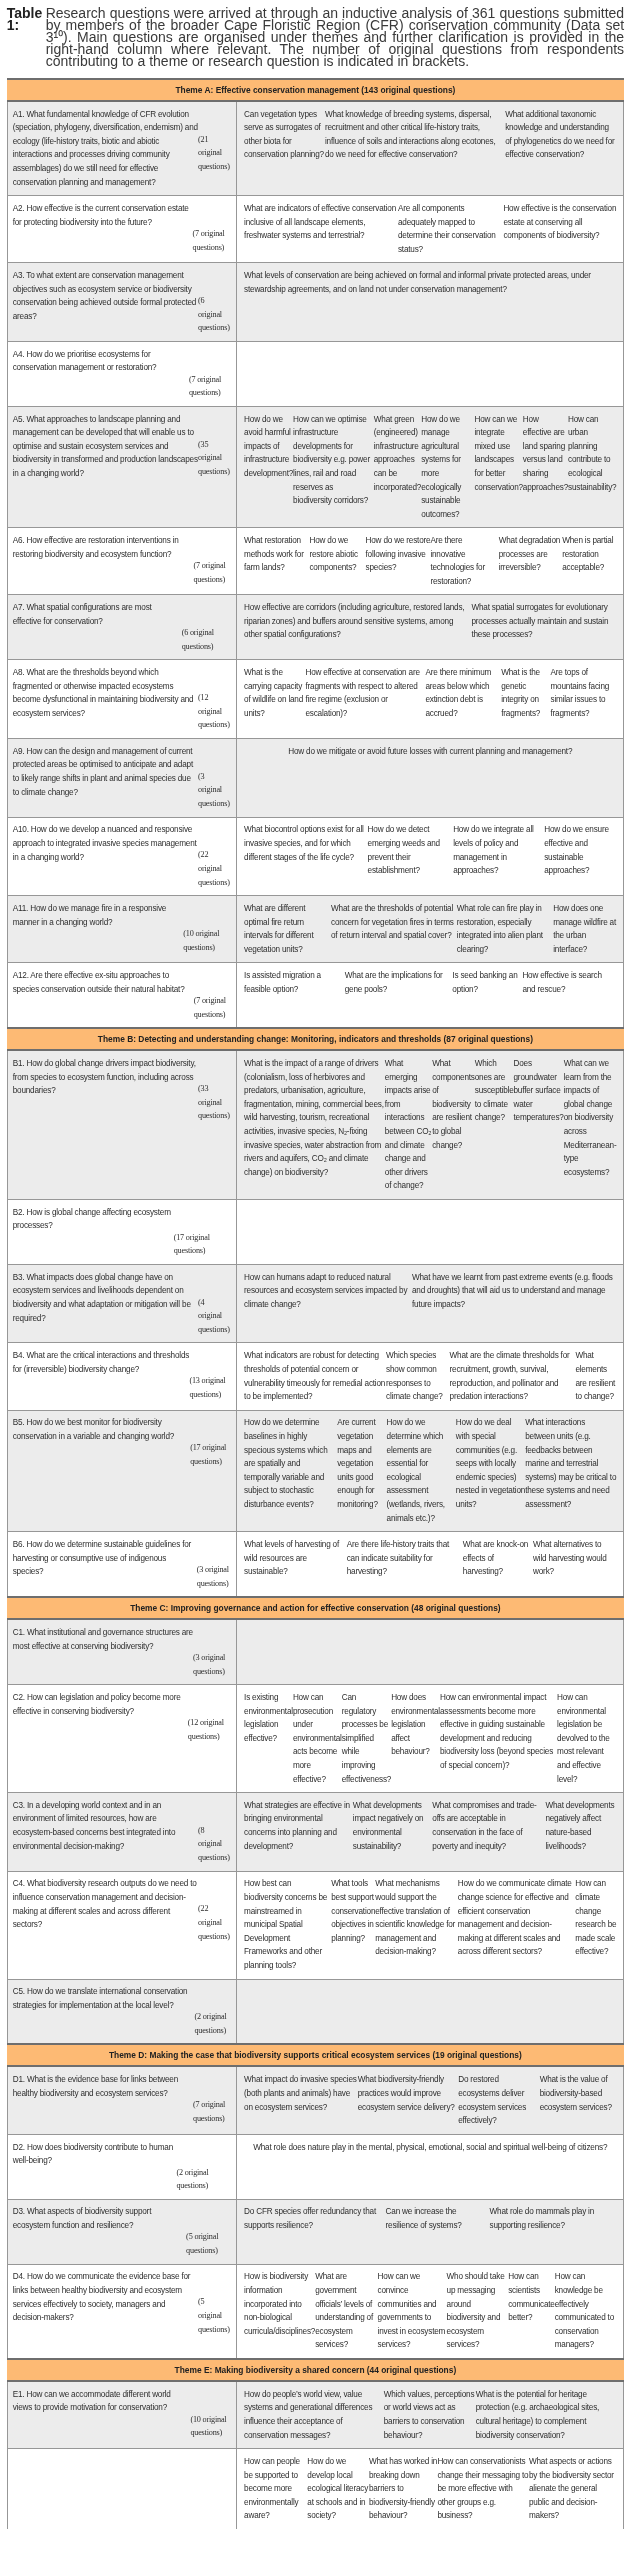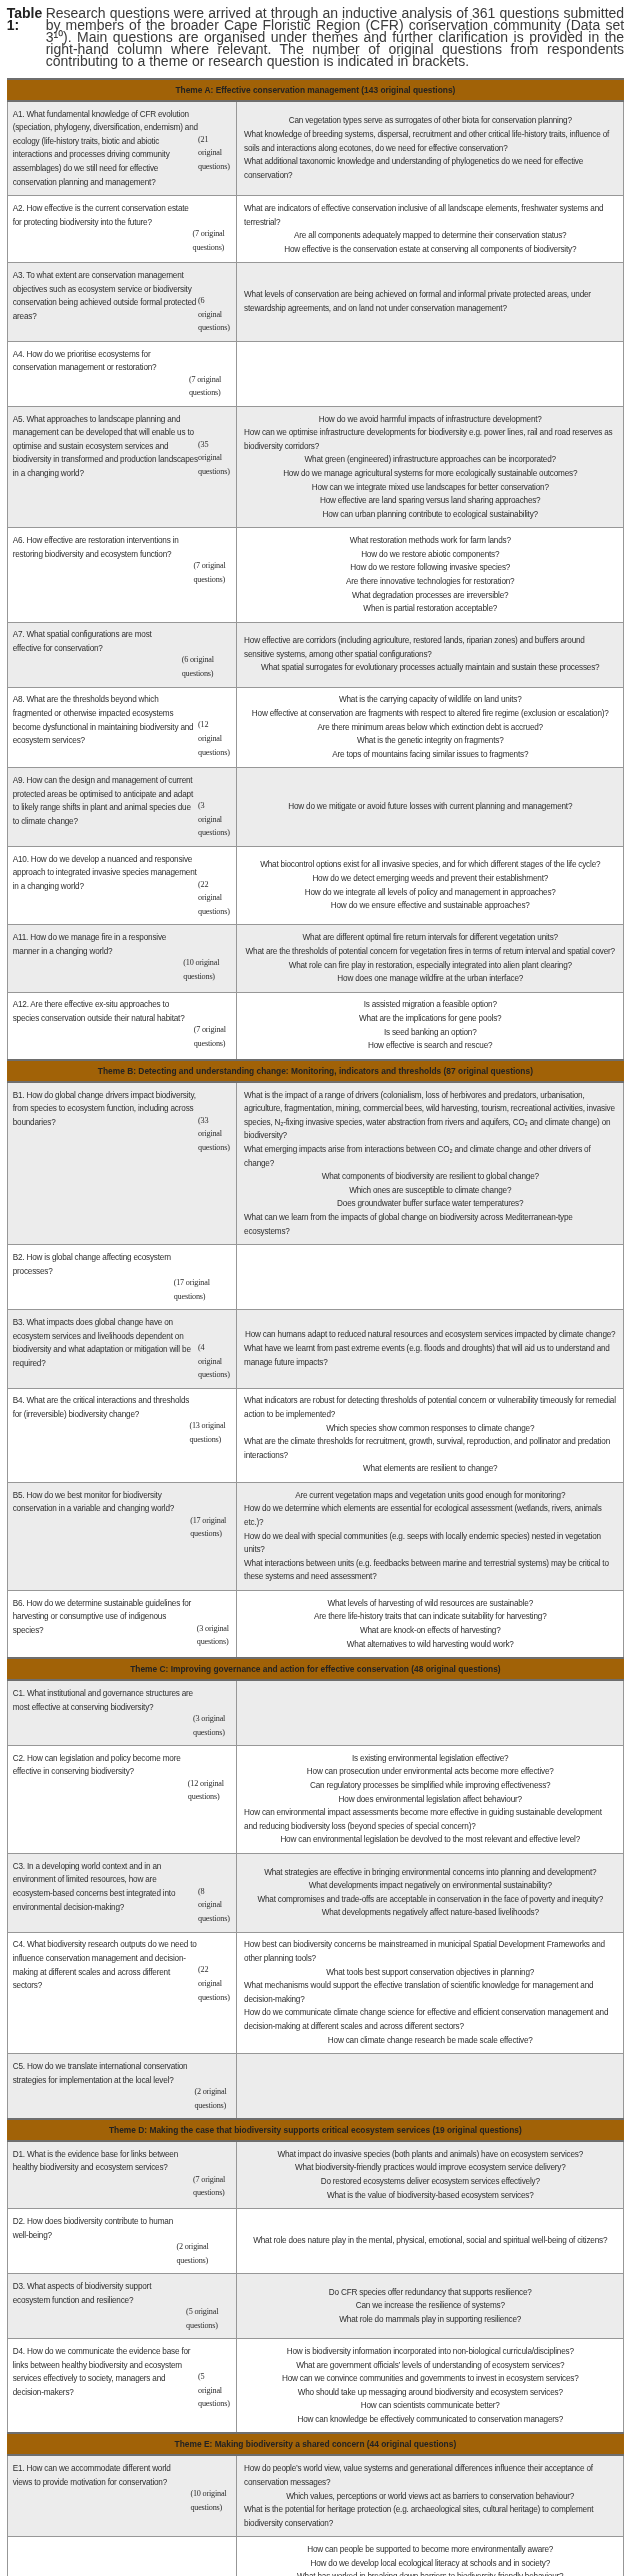--- a/index.html
+++ b/index.html
@@ -16,37 +16,37 @@
   .caption-text{flex:1;text-align:justify;}
   
   .theme-header{
     border-top:2.5px double #6e6e6e;
     border-bottom:2.5px double #6e6e6e;
     text-align:center;
     font-weight:bold;
     font-size:8.4px;
     padding:5px 3.4px;
     color:#222;
-    background:#a16207;
+    background:#fdba74;
   }
   .theme-rows{border-left:0.8px solid #979797;border-right:0.8px solid #979797;}
   .row{display:flex;border-bottom:0.8px solid #979797;background:#ffffff;}
   .row:last-child{border-bottom:none;}
   .row.shaded{background:#ececec;}
   .cell{font-size:8.2px;line-height:13.6px;letter-spacing:-0.2px;}
   .cell-left{
     flex:0 0 217px;
     border-right:0.8px solid #979797;
     padding:5.9px 6.7px 5.9px 5px;
     display:flex;flex-direction:row;justify-content:center;
   }
   .cell-right{
     flex:1;
     padding:5.9px 6.7px 5.9px 6.7px;
-    display:flex;flex-direction:column;justify-content:center;align-items:center;
+    display:flex;flex-direction:row;justify-content:center;
   }
   .q-count{margin-top:25px;font-family:Liberation Serif, serif;}
   .sub-q{margin:0;}
 </style>
 </head>
 <body>
 
 <div class="page">
   <div class="caption">
     <div class="caption-label">Table 1:</div>
@@ -237,20 +237,21 @@
               <div class="sub-q">What are the climate thresholds for recruitment, growth, survival, reproduction, and pollinator and predation interactions?</div>
               <div class="sub-q">What elements are resilient to change?</div>
             </div>
           </div>
           <div class="row shaded">
             <div class="cell cell-left">
               <div class="q-text">B5. How do we best monitor for biodiversity conservation in a variable and changing world?</div>
               <div class="q-count">(17 original questions)</div>
             </div>
             <div class="cell cell-right">
+              <div class="sub-q">How do we determine baselines in highly specious systems which are spatially and temporally variable and subject to stochastic disturbance events?</div>
               <div class="sub-q">Are current vegetation maps and vegetation units good enough for monitoring?</div>
               <div class="sub-q">How do we determine which elements are essential for ecological assessment (wetlands, rivers, animals etc.)?</div>
               <div class="sub-q">How do we deal with special communities (e.g. seeps with locally endemic species) nested in vegetation units?</div>
               <div class="sub-q">What interactions between units (e.g. feedbacks between marine and terrestrial systems) may be critical to these systems and need assessment?</div>
             </div>
           </div>
           <div class="row">
             <div class="cell cell-left">
               <div class="q-text">B6. How do we determine sustainable guidelines for harvesting or consumptive use of indigenous species?</div>
               <div class="q-count">(3 original questions)</div>

